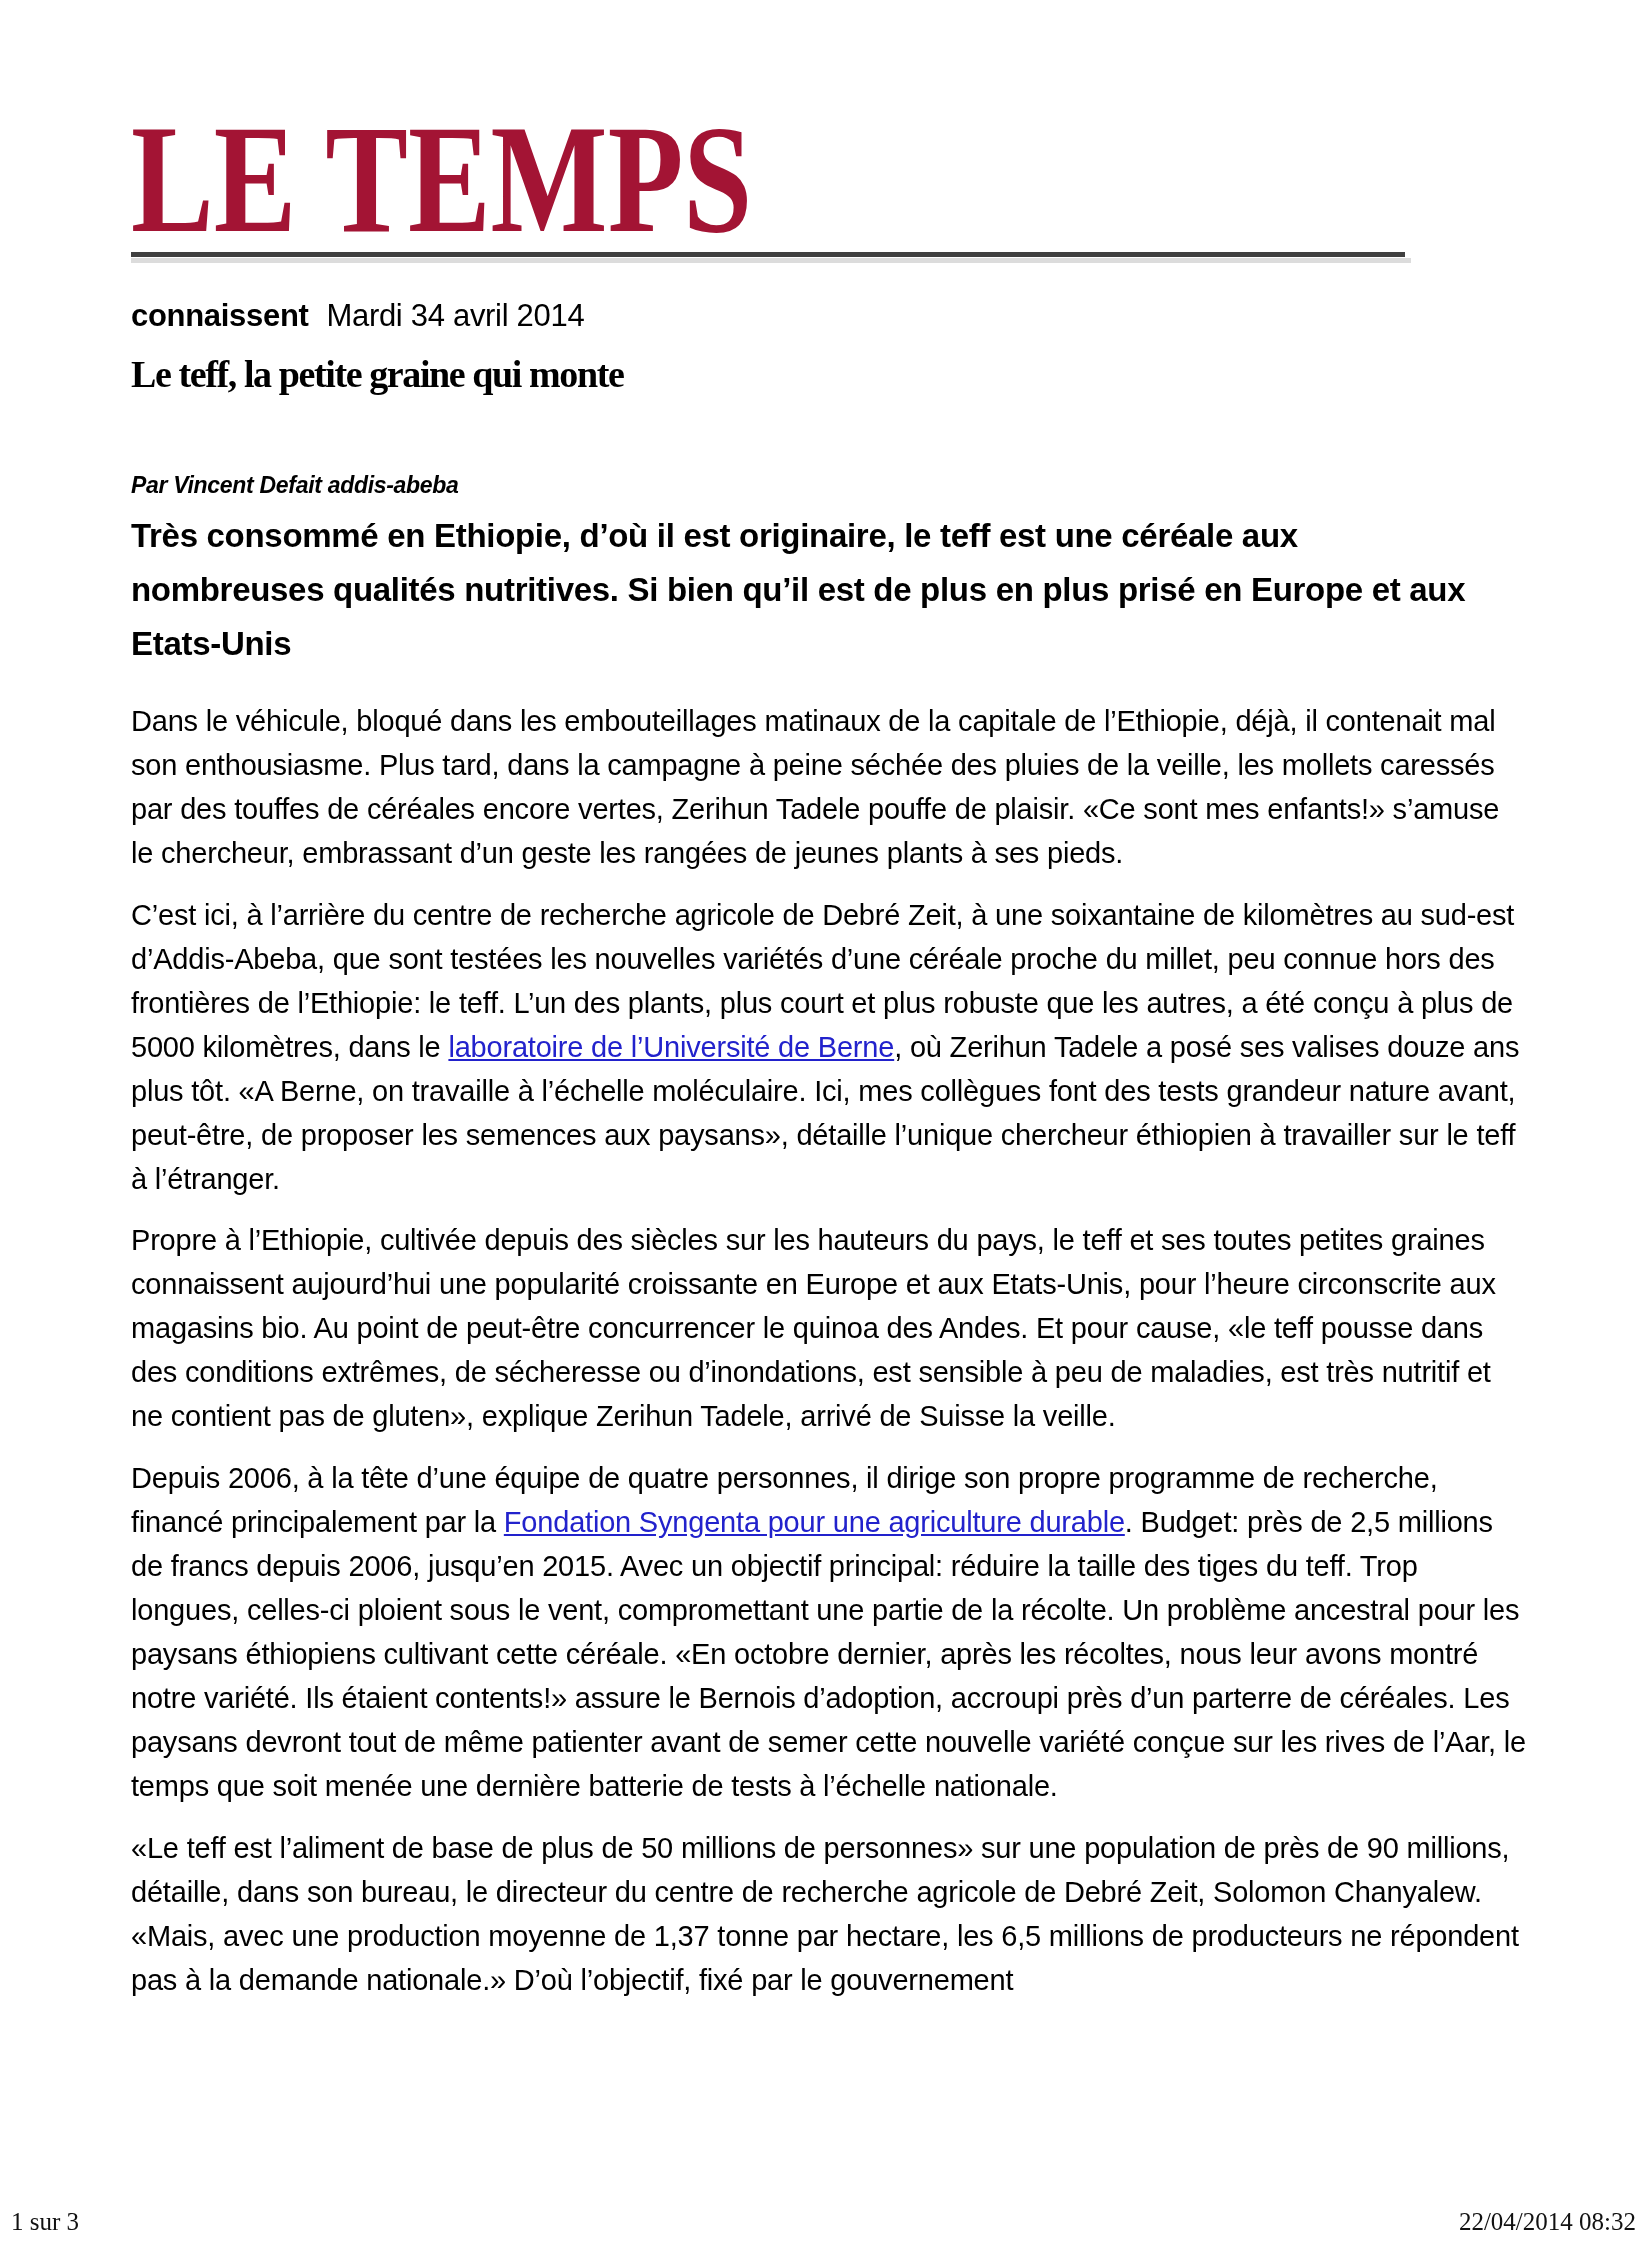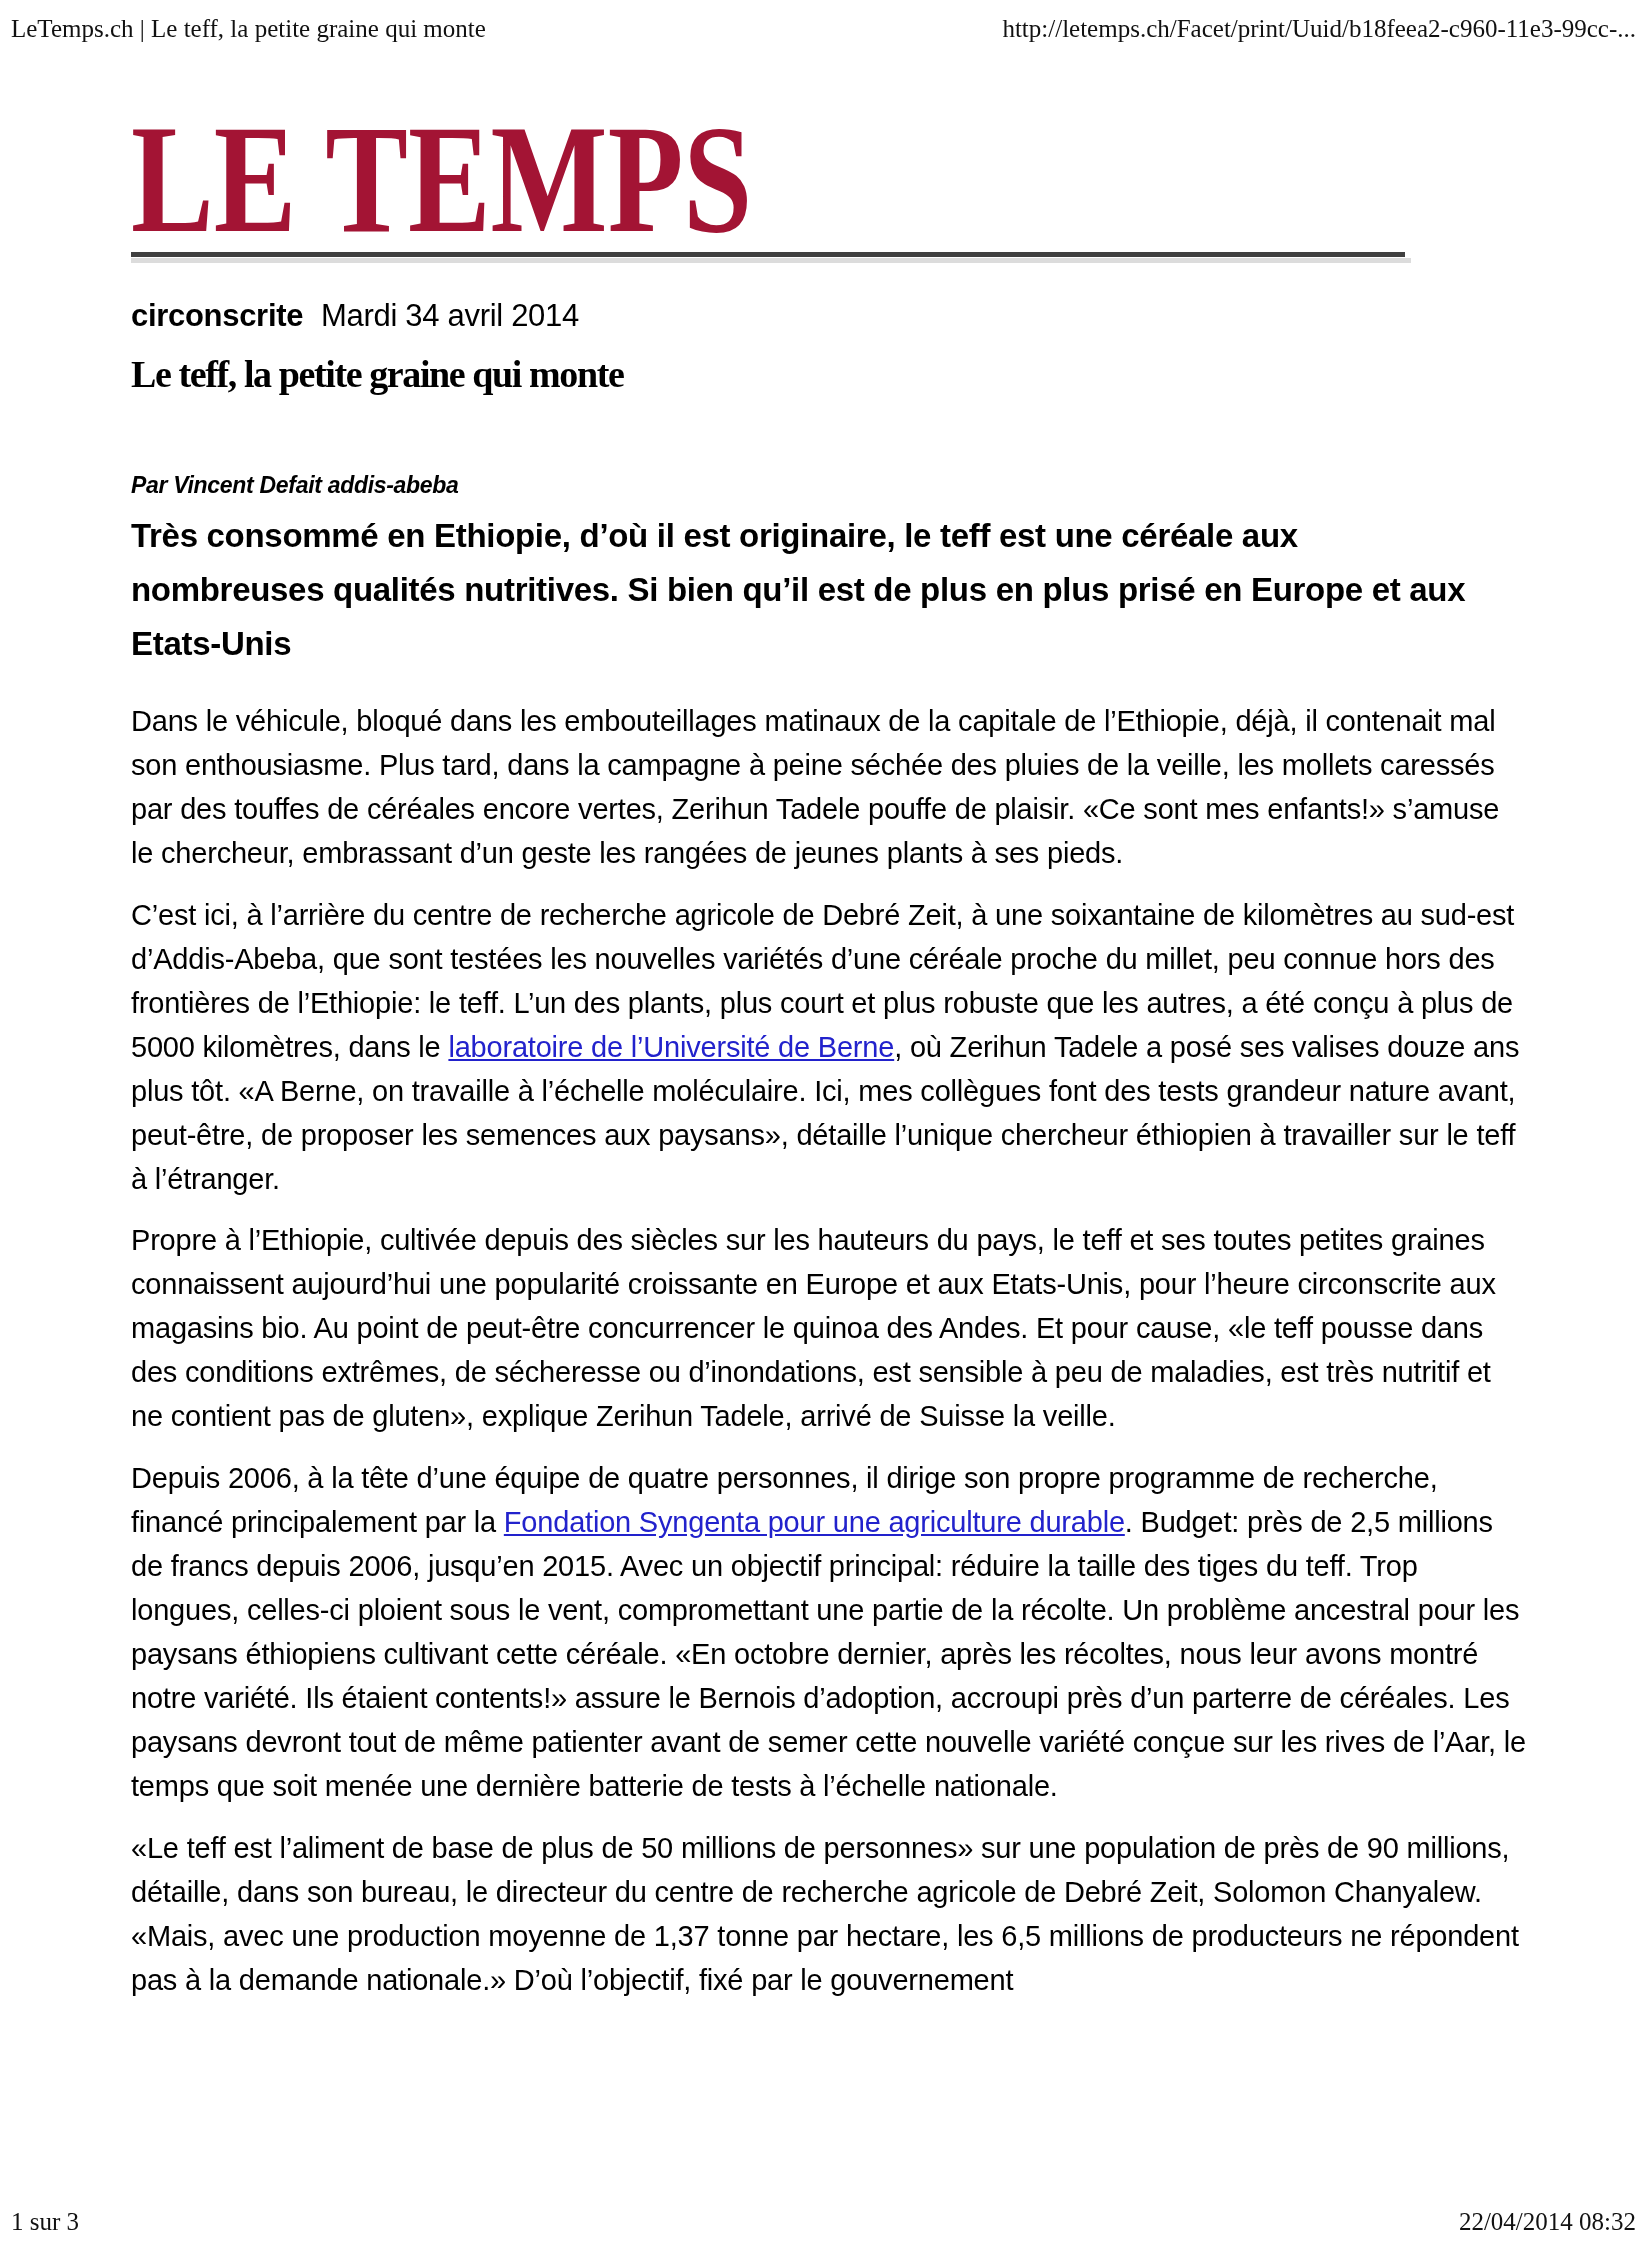--- a/index.html
+++ b/index.html
@@ -136,31 +136,27 @@
   .article-body a {
     color: var(--link-color, #2222cc);
     text-decoration: underline;
   }
 </style>
 </head>
 <body>
 
 <div class="page">
 
-  <div class="print-header">
-    <span>LeTemps.ch | Le teff, la petite graine qui monte</span>
-    <span>http://letemps.ch/Facet/print/Uuid/b18feea2-c960-11e3-99cc-...</span>
-  </div>
 
   <div class="masthead">LE TEMPS</div>
   <div class="masthead-rule-light"></div>
   <div class="masthead-rule-dark"></div>
 
   <div class="category-line">
-    <span class="cat">circonscrite</span>
+    <span class="cat">connaissent</span>
     <span class="date">Mardi 34 avril 2014</span>
   </div>
 
   <h1 class="article-title" style="margin:0;">Le teff, la petite graine qui monte</h1>
 
   <div class="article-byline">Par Vincent Defait addis-abeba</div>
 
   <div class="article-lead">Très consommé en Ethiopie, d’où il est originaire, le teff est une céréale aux nombreuses qualités nutritives. Si bien qu’il est de plus en plus prisé en Europe et aux Etats-Unis</div>
 
   <div class="article-body">

